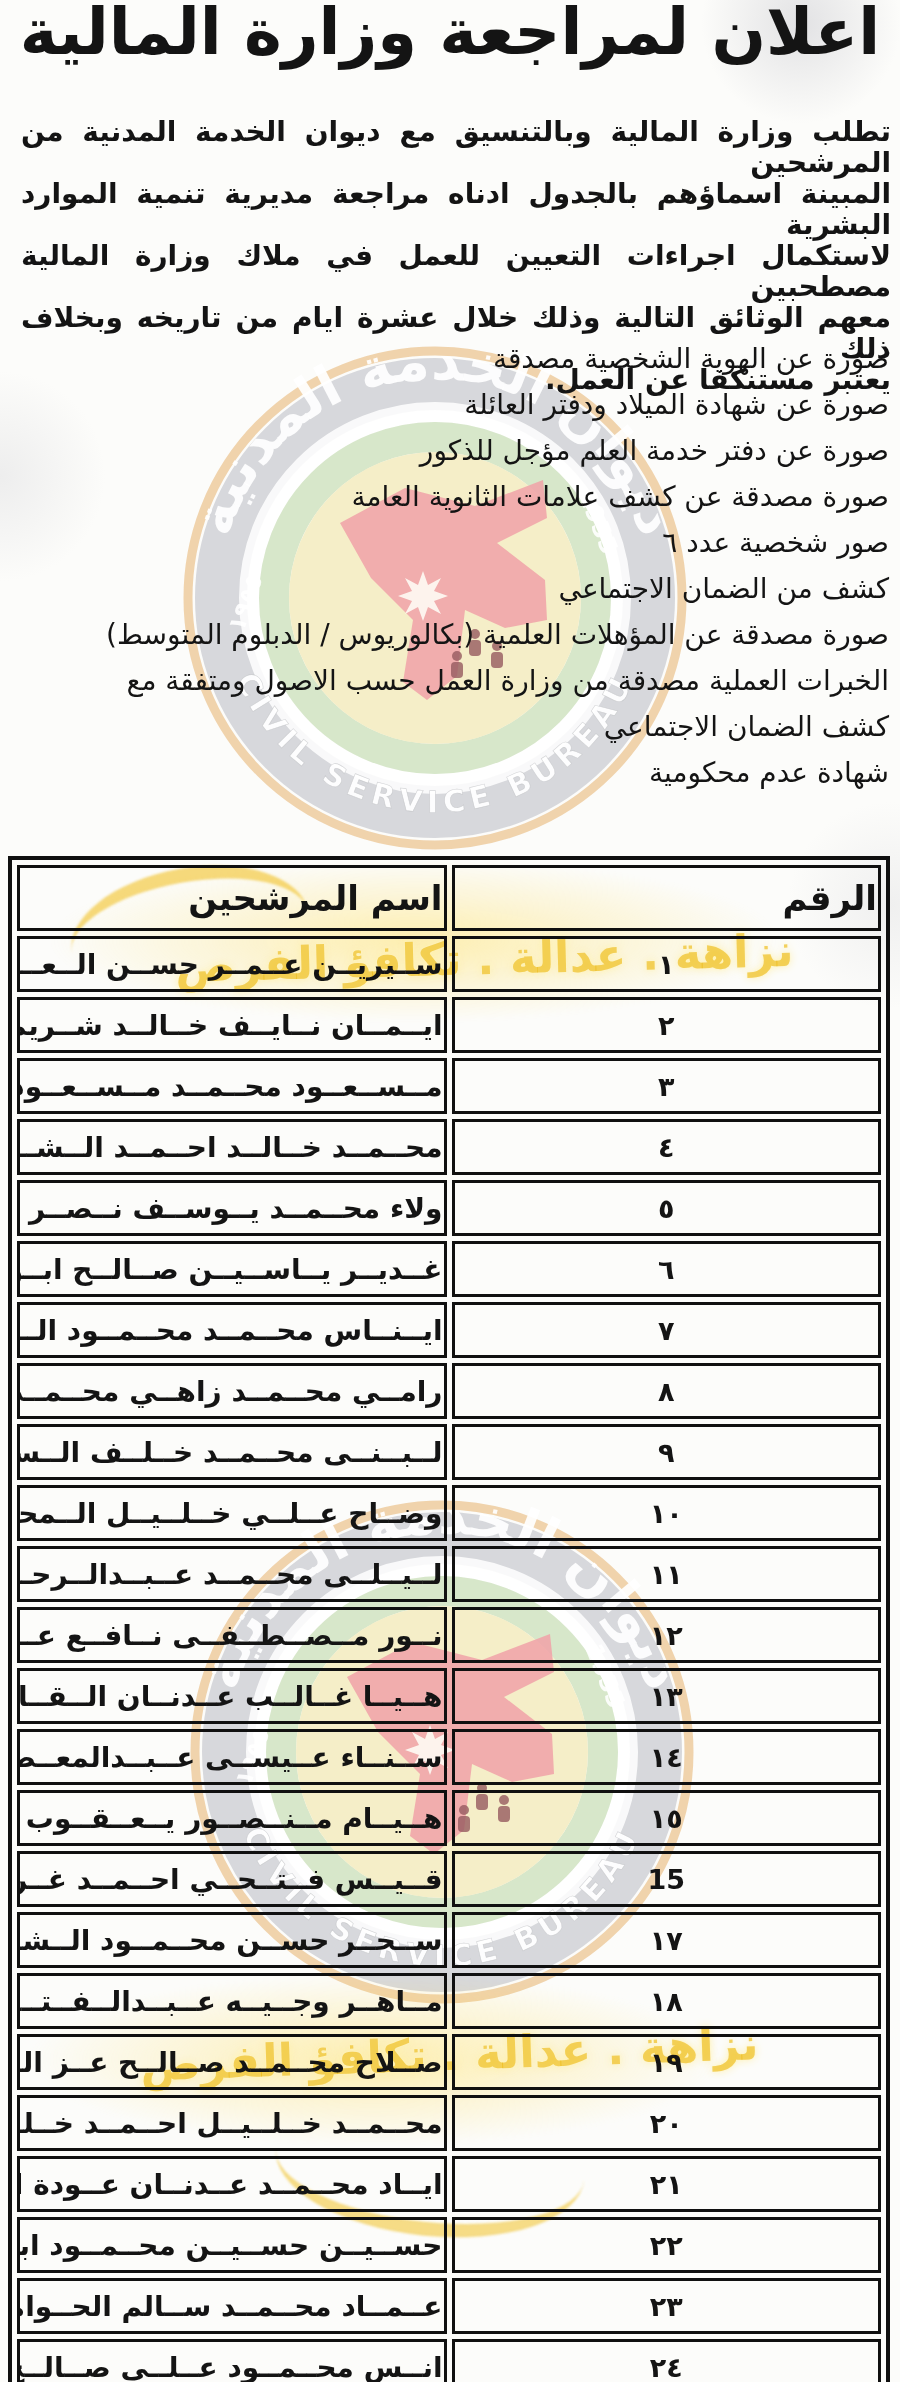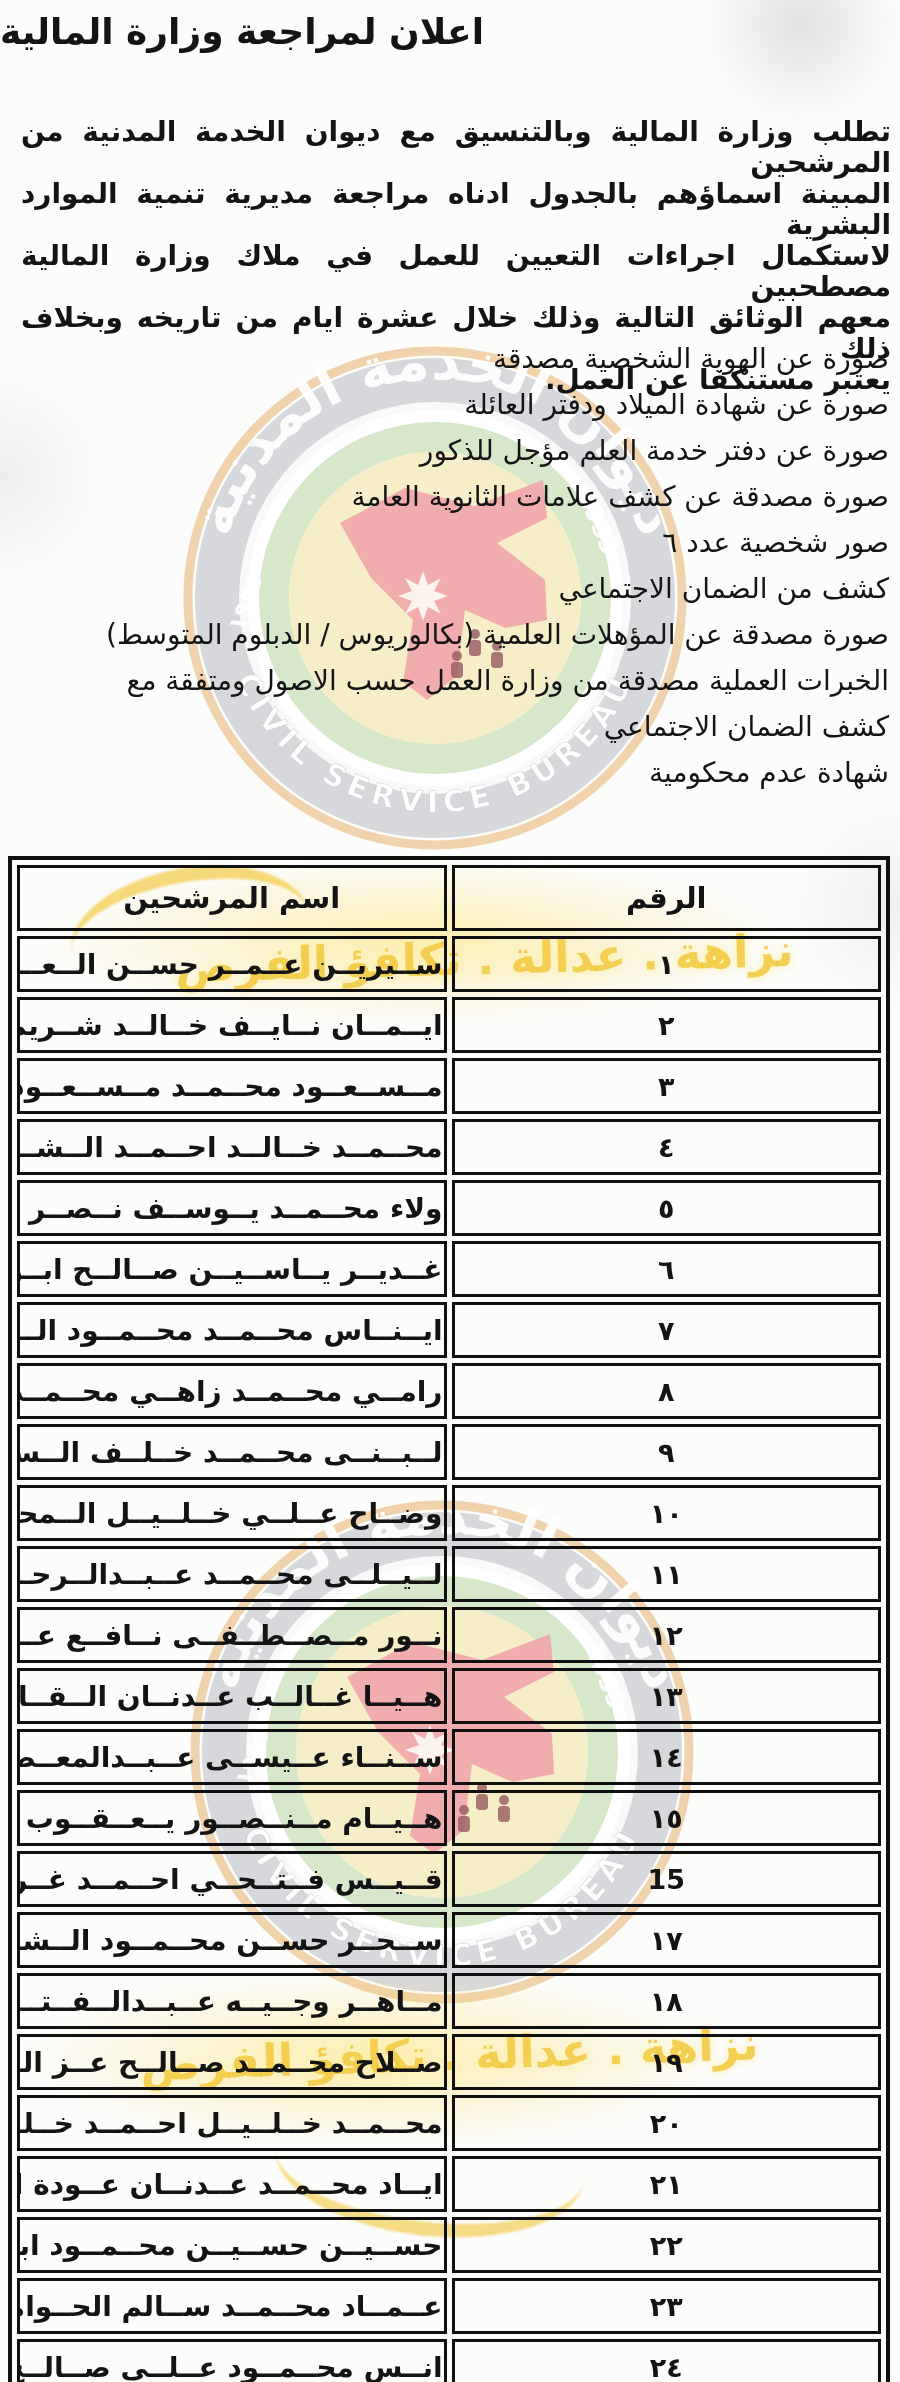--- a/index.html
+++ b/index.html
@@ -38,38 +38,38 @@
     font-size:45px;font-weight:bold;white-space:nowrap;direction:rtl;
     color:rgba(235,182,10,.60);
     text-shadow:0 0 9px rgba(255,240,170,.95),0 0 2px rgba(255,250,214,.9);
   }
   .slogan-1{left:175px;top:932px;transform:rotate(-1.5deg);}
   .slogan-2{left:140px;top:2028px;transform:rotate(-2deg);}
   
   .content{position:absolute;inset:0;z-index:2;}
   .doc-title{
     position:absolute;top:2px;left:0;right:0;
-    text-align:left;font-size:36px;font-weight:bold;line-height:60px;
+    text-align:center;font-size:64px;font-weight:bold;line-height:60px;
   }
   .intro{position:absolute;top:116px;right:9px;left:21px;
     font-size:28px;font-weight:bold;line-height:31px;}
   .intro-line{text-align:justify;text-align-last:justify;}
   .intro-line.last{text-align:right;text-align-last:right;}
   .reqs{position:absolute;top:336px;right:11px;left:9px;
     font-size:28px;font-weight:normal;line-height:46px;}
   .req-line{text-align:right;white-space:nowrap;}
   
   table.cands{
     position:absolute;top:856px;left:8px;width:882px;
     border-collapse:separate;border-spacing:5px;
     border:4px solid #101010;
     table-layout:fixed;
   }
   table.cands td{border:3px solid #101010;vertical-align:middle;background:transparent;}
-  td.hname,td.hnum{height:58px;text-align:center;font-weight:bold;font-size:29px;}
+  td.hname,td.hnum{height:58px;text-align:right;font-weight:bold;font-size:34px;}
   td.num{width:186px;height:48px;text-align:center;font-weight:bold;font-size:27px;}
   td.name{height:48px;text-align:center;font-weight:bold;font-size:28px;
     white-space:nowrap;overflow:hidden;}
 </style>
 </head>
 <body>
 
 <div class="page">
 
   <div class="wm seal seal-top">

